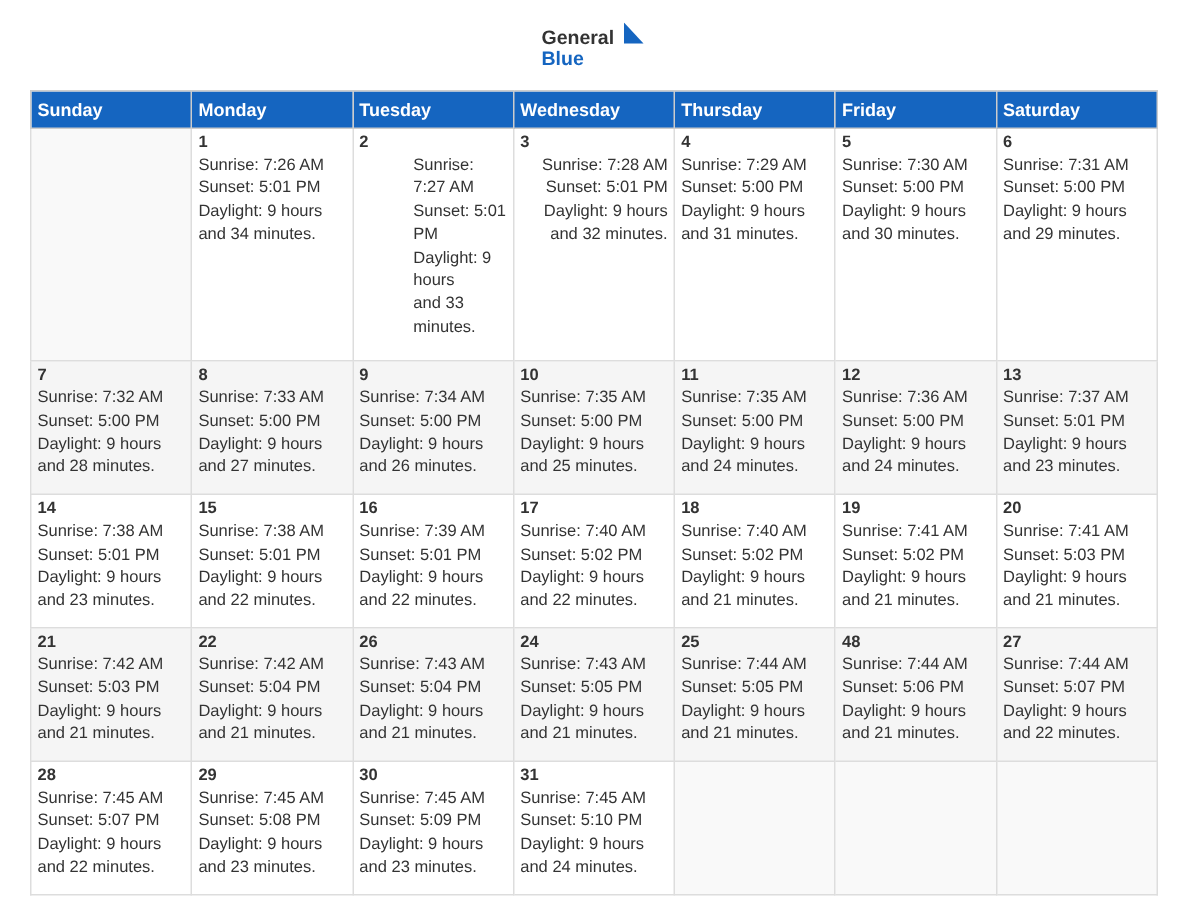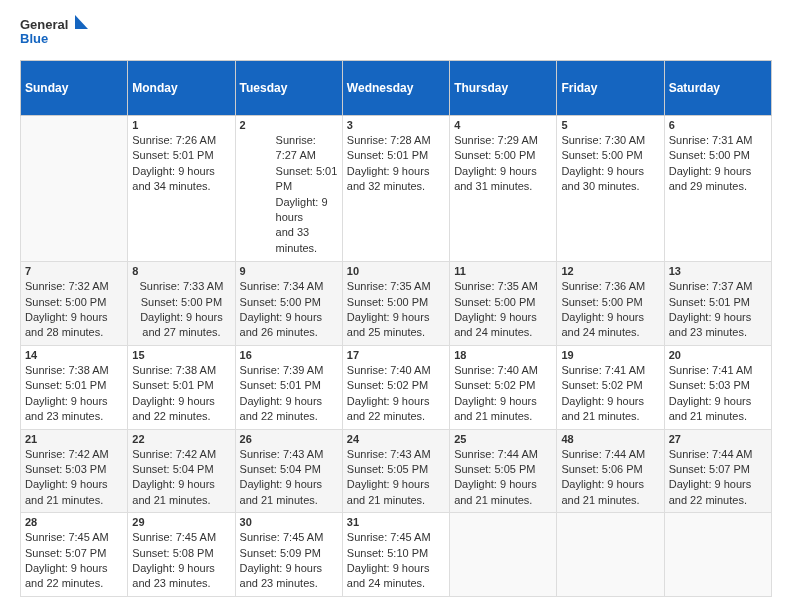--- a/index.html
+++ b/index.html
@@ -12,21 +12,21 @@
     }
     .page {
       width: 792px;
       height: 612px;
       padding: 15px 20px;
       display: flex;
       flex-direction: column;
     }
     .header {
       display: flex;
-      justify-content: flex-start;
+      justify-content: center;
       align-items: flex-start;
       margin-bottom: 10px;
     }
     .logo {
       display: flex;
       align-items: center;
     }
     .title-block {
       text-align: right;
     }
@@ -42,21 +42,21 @@
     .calendar {
       width: 100%;
       border-collapse: collapse;
       flex: 1;
     }
     .calendar th {
       background: #1565C0;
       color: #fff;
       font-size: 12px;
       font-weight: bold;
-      padding: 20px 4px;
+      padding: 5px 4px;
       text-align: left;
       border: 1px solid #ccc;
     }
     .calendar td {
       border: 1px solid #ddd;
       vertical-align: top;
       padding: 3px 4px;
       font-size: 9.5px;
       color: #333;
       width: calc(100% / 7);
@@ -123,21 +123,21 @@
           </td>
           <td>
             <span class="day-number">2</span>
             <div class="day-info" style="white-space: pre-line; margin-left: 36px;">Sunrise: 7:27 AM
 Sunset: 5:01 PM
 Daylight: 9 hours
 and 33 minutes.</div>
           </td>
           <td>
             <span class="day-number">3</span>
-            <div class="day-info" style="white-space: pre-line;">Sunrise: 7:28 AM
+            <div class="day-info" style="white-space: pre-line; text-align: right;">Sunrise: 7:28 AM
 Sunset: 5:01 PM
 Daylight: 9 hours
 and 32 minutes.</div>
           </td>
           <td>
             <span class="day-number">4</span>
             <div class="day-info" style="white-space: pre-line;">Sunrise: 7:29 AM
 Sunset: 5:00 PM
 Daylight: 9 hours
 and 31 minutes.</div>
@@ -160,21 +160,21 @@
         <tr>
           <td>
             <span class="day-number">7</span>
             <div class="day-info" style="white-space: pre-line;">Sunrise: 7:32 AM
 Sunset: 5:00 PM
 Daylight: 9 hours
 and 28 minutes.</div>
           </td>
           <td>
             <span class="day-number">8</span>
-            <div class="day-info" style="white-space: pre-line; text-align: center;">Sunrise: 7:33 AM
+            <div class="day-info" style="white-space: pre-line;">Sunrise: 7:33 AM
 Sunset: 5:00 PM
 Daylight: 9 hours
 and 27 minutes.</div>
           </td>
           <td>
             <span class="day-number">9</span>
             <div class="day-info" style="white-space: pre-line;">Sunrise: 7:34 AM
 Sunset: 5:00 PM
 Daylight: 9 hours
 and 26 minutes.</div>

